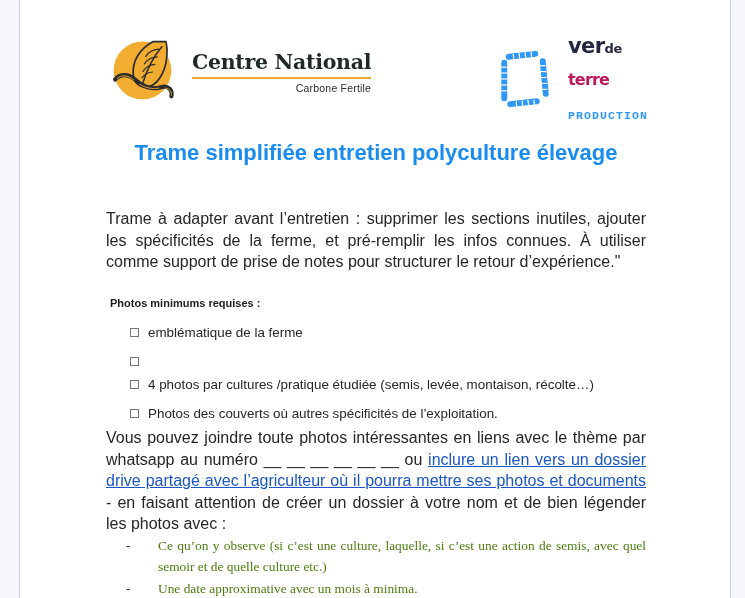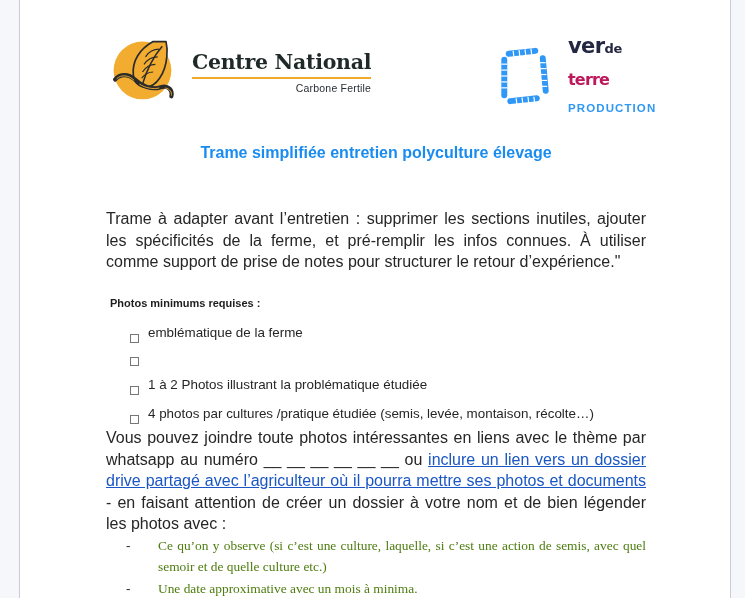--- a/index.html
+++ b/index.html
@@ -117,43 +117,43 @@
     font-family: "DejaVu Sans", sans-serif;
     font-weight: bold;
     color: #be185d;
     font-size: 16px;
     line-height: 25px;
     letter-spacing: -0.8px;
     margin-top: 8px;
     white-space: nowrap;
   }
   .vdt-l3 {
-    font-family: Liberation Sans, sans-serif;
+    font-family: Liberation Mono, monospace;
     font-weight: bold;
     color: #2f97f5;
     font-size: 11.5px;
     line-height: 13px;
     letter-spacing: 1.1px;
-    margin-top: 10px;
+    margin-top: 17px;
     white-space: nowrap;
   }
 
   
   .content {
     position: absolute;
     left: 86px;
     top: 142px;
     width: 540px;
     color: #262626;
   }
   .doc-title {
     color: #1a8cf0;
     font-family: "Liberation Sans", sans-serif;
     font-weight: bold;
-    font-size: 16px;
+    font-size: 22px;
     line-height: 22px;
     text-align: center;
     margin: 0 0 6px 0;
   }
   .spacer-1 { height: 38px; }
 
   .para {
     font-family: "Liberation Sans", sans-serif;
     font-size: 16px;
     line-height: 21.5px;
@@ -172,21 +172,21 @@
     color: #1d1d1d;
   }
 
   .check-list {
     list-style: none;
     margin: 0;
     padding: 0;
   }
   .check-item {
     display: flex;
-    align-items: flex-end;
+    align-items: flex-start;
     padding-left: 24px;
     line-height: 21px;
     margin-top: 8px;
   }
   .cbox {
     flex: 0 0 auto;
     width: 9px;
     height: 9px;
     border: 1.3px solid #767676;
     background: #fff;
@@ -320,25 +320,25 @@
       <ul class="check-list">
         <li class="check-item">
           <span class="cbox"></span>
           <span class="check-label">emblématique de la ferme</span>
         </li>
         <li class="check-item">
           <span class="cbox"></span>
         </li>
         <li class="check-item">
           <span class="cbox"></span>
-          <span class="check-label">1 à 2 Photos illustrant la problématique étudiée</span>
+          <span class="check-label">4 photos par cultures /pratique étudiée (semis, levée, montaison, récolte…)</span>
         </li>
         <li class="check-item">
           <span class="cbox"></span>
-          <span class="check-label">4 photos par cultures /pratique étudiée (semis, levée, montaison, récolte…)</span>
+          <span class="check-label">Photos des couverts où autres spécificités de l’exploitation.</span>
         </li>
       </ul>
 
       <div class="spacer-3"></div>
 
       <p class="para"><span>Vous pouvez joindre toute photos intéressantes en liens avec le thème par whatsapp au numéro __ __ __ __ __ __ ou </span><a class="link" href="#">inclure  un lien vers un dossier drive partagé avec l’agriculteur où il pourra mettre ses photos et documents</a><span> - en faisant attention de créer un dossier à votre nom et de bien légender les photos avec  :</span></p>
 
       <ul class="dash-list">
         <li class="dash-item">
           <span class="dash-mark">-</span>

